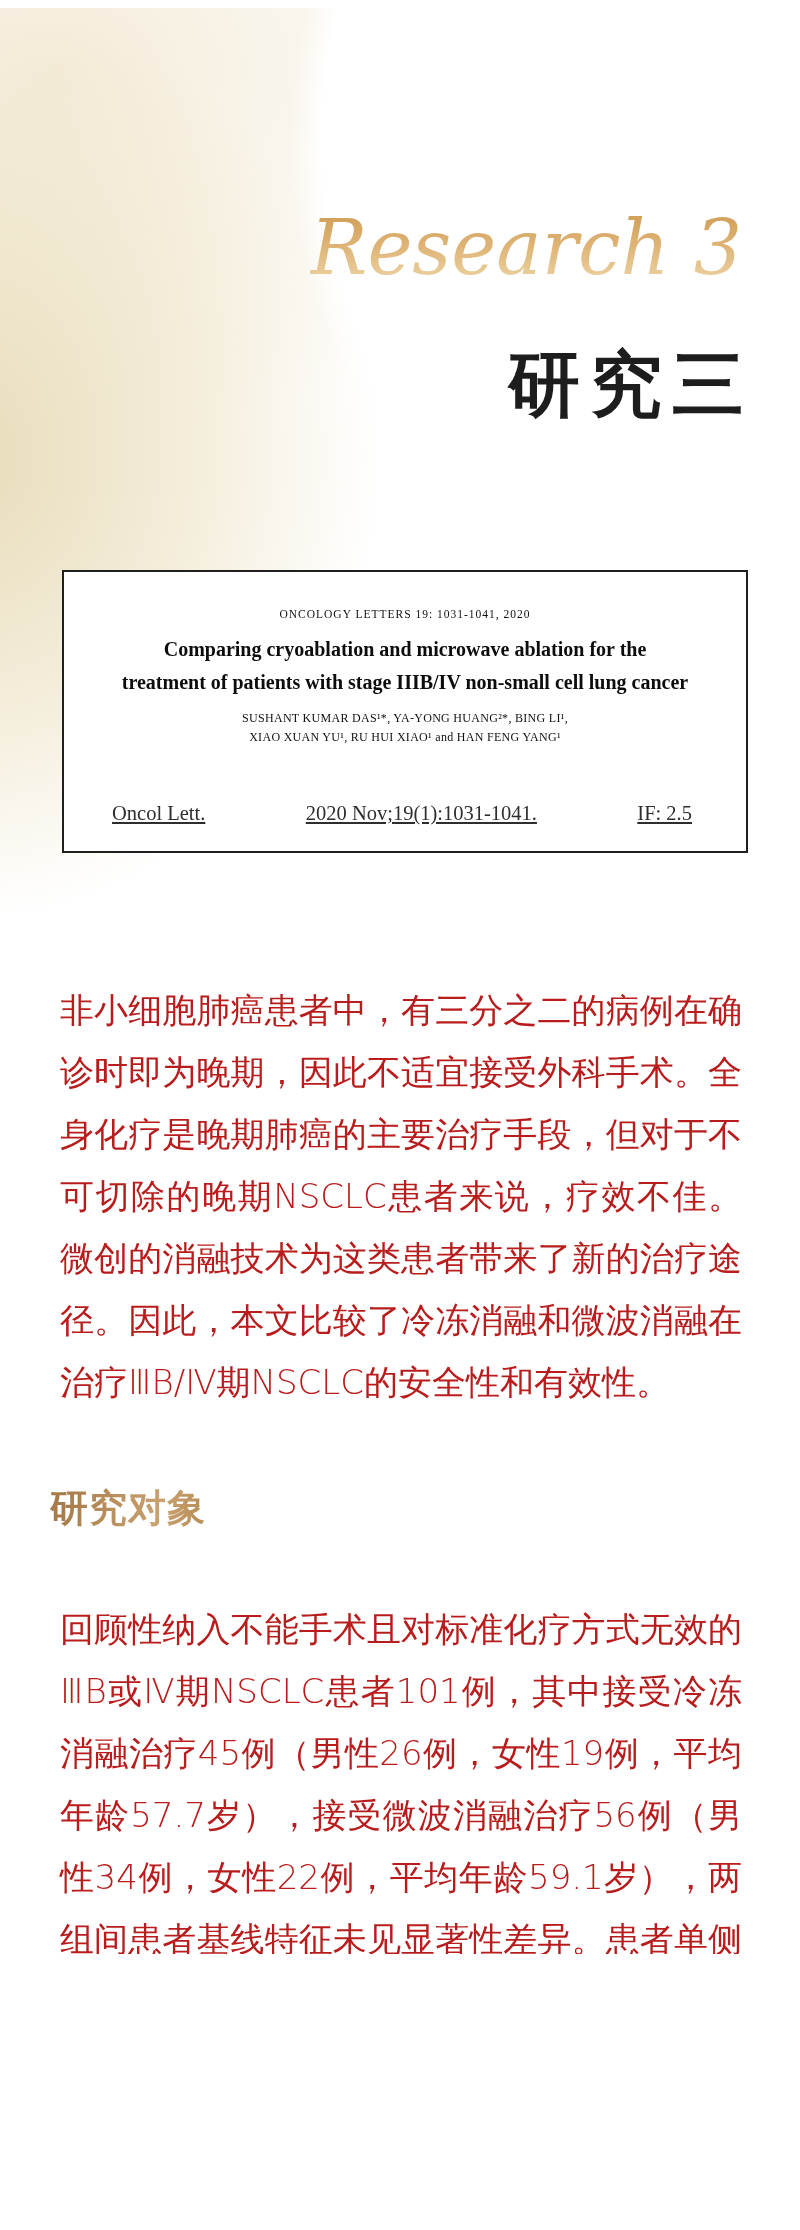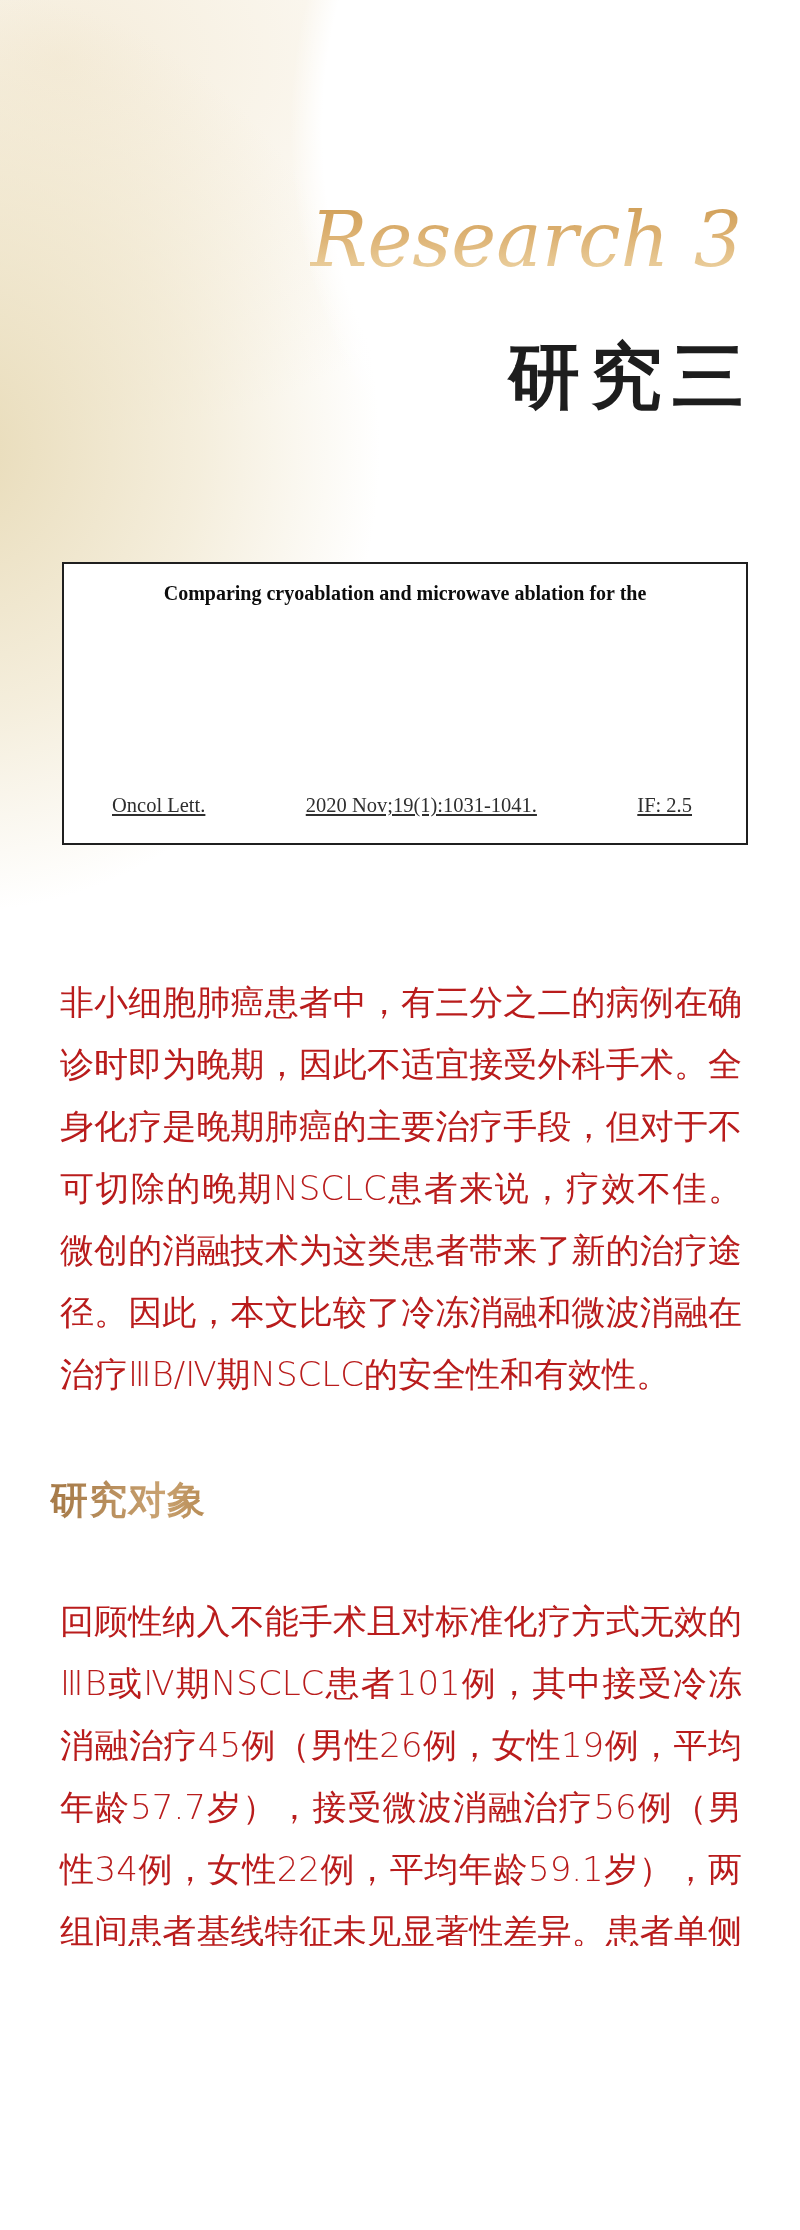--- a/index.html
+++ b/index.html
@@ -1,20 +1,20 @@
 <!DOCTYPE html>
 <html><head>
 <meta charset="utf-8">
 <style>
   html,body{margin:0;padding:0;background:#ffffff;}
   .page{
     position:relative;
     width:800px;
     height:1946px;
-    margin:0 auto;
+    margin:8px auto;
     background:#ffffff;
     overflow:hidden;
     font-family:"DejaVu Sans", sans-serif;
   }
   
   .bg-glow{
     position:absolute;
     top:0;left:0;
     width:800px;height:980px;
     background:
@@ -141,22 +141,28 @@
 <div class="page">
 
   <div class="bg-glow"></div>
 
   <div class="header">
     <div class="script-title">Research 3</div>
     <div class="cn-title">研究三</div>
   </div>
 
   <div class="paper-card">
+    <div class="journal-line">ONCOLOGY LETTERS  19:  1031-1041,  2020</div>
     <div class="paper-title">
       <div class="t-line">Comparing cryoablation and microwave ablation for the</div>
+      <div class="t-line">treatment of patients with stage IIIB/IV non-small cell lung cancer</div>
+    </div>
+    <div class="authors">
+      <div class="a-line">SUSHANT KUMAR DAS¹*,  YA-YONG HUANG²*,  BING LI¹,</div>
+      <div class="a-line">XIAO XUAN YU¹,  RU HUI XIAO¹  and  HAN FENG YANG¹</div>
     </div>
     <div class="citation-row">
       <span>Oncol Lett.</span>
       <span>2020 Nov;19(1):1031-1041.</span>
       <span>IF: 2.5</span>
     </div>
   </div>
 
   <div class="body-text intro-paragraph">非小细胞肺癌患者中，有三分之二的病例在确诊时即为晚期，因此不适宜接受外科手术。全身化疗是晚期肺癌的主要治疗手段，但对于不可切除的晚期NSCLC患者来说，疗效不佳。微创的消融技术为这类患者带来了新的治疗途径。因此，本文比较了冷冻消融和微波消融在治疗ⅢB/Ⅳ期NSCLC的安全性和有效性。</div>
 

